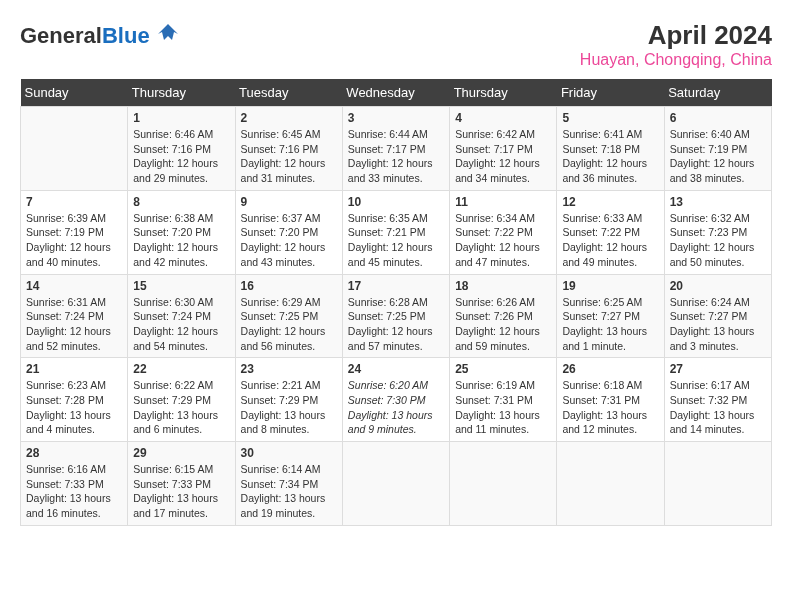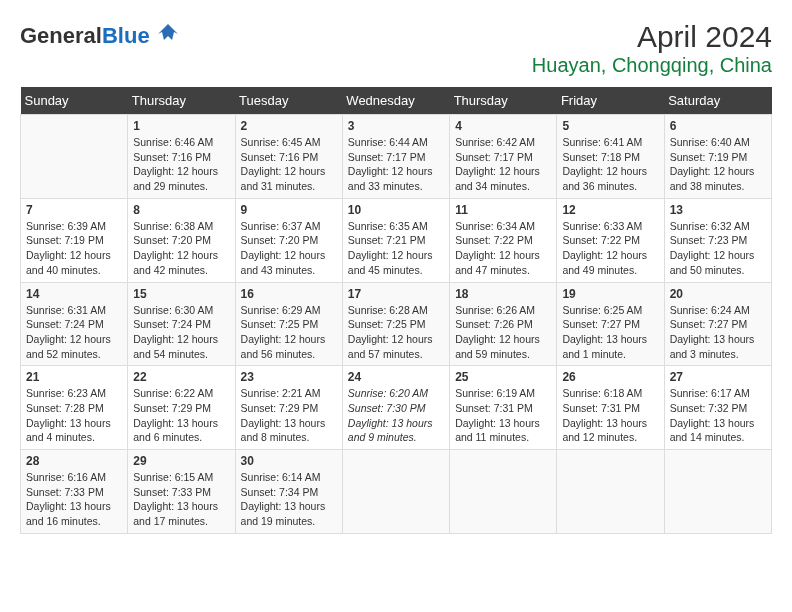--- a/index.html
+++ b/index.html
@@ -35,27 +35,27 @@
       font-weight: bold;
       color: #1a6ebf;
     }
     .logo-bird {
       margin-left: 4px;
     }
     .title-section {
       text-align: right;
     }
     .month-title {
-      font-size: 30px;
+      font-size: 26px;
       color: #333;
-      font-weight: normal;
+      font-weight: bold;
     }
     .location {
-      font-size: 20px;
-      color: #15803d;
+      font-size: 16px;
+      color: #ec4899;
     }
     table {
       width: 100%;
       border-collapse: collapse;
       font-size: 11px;
     }
     thead tr th {
       background-color: #404040;
       color: #fff;
       padding: 6px 4px;

